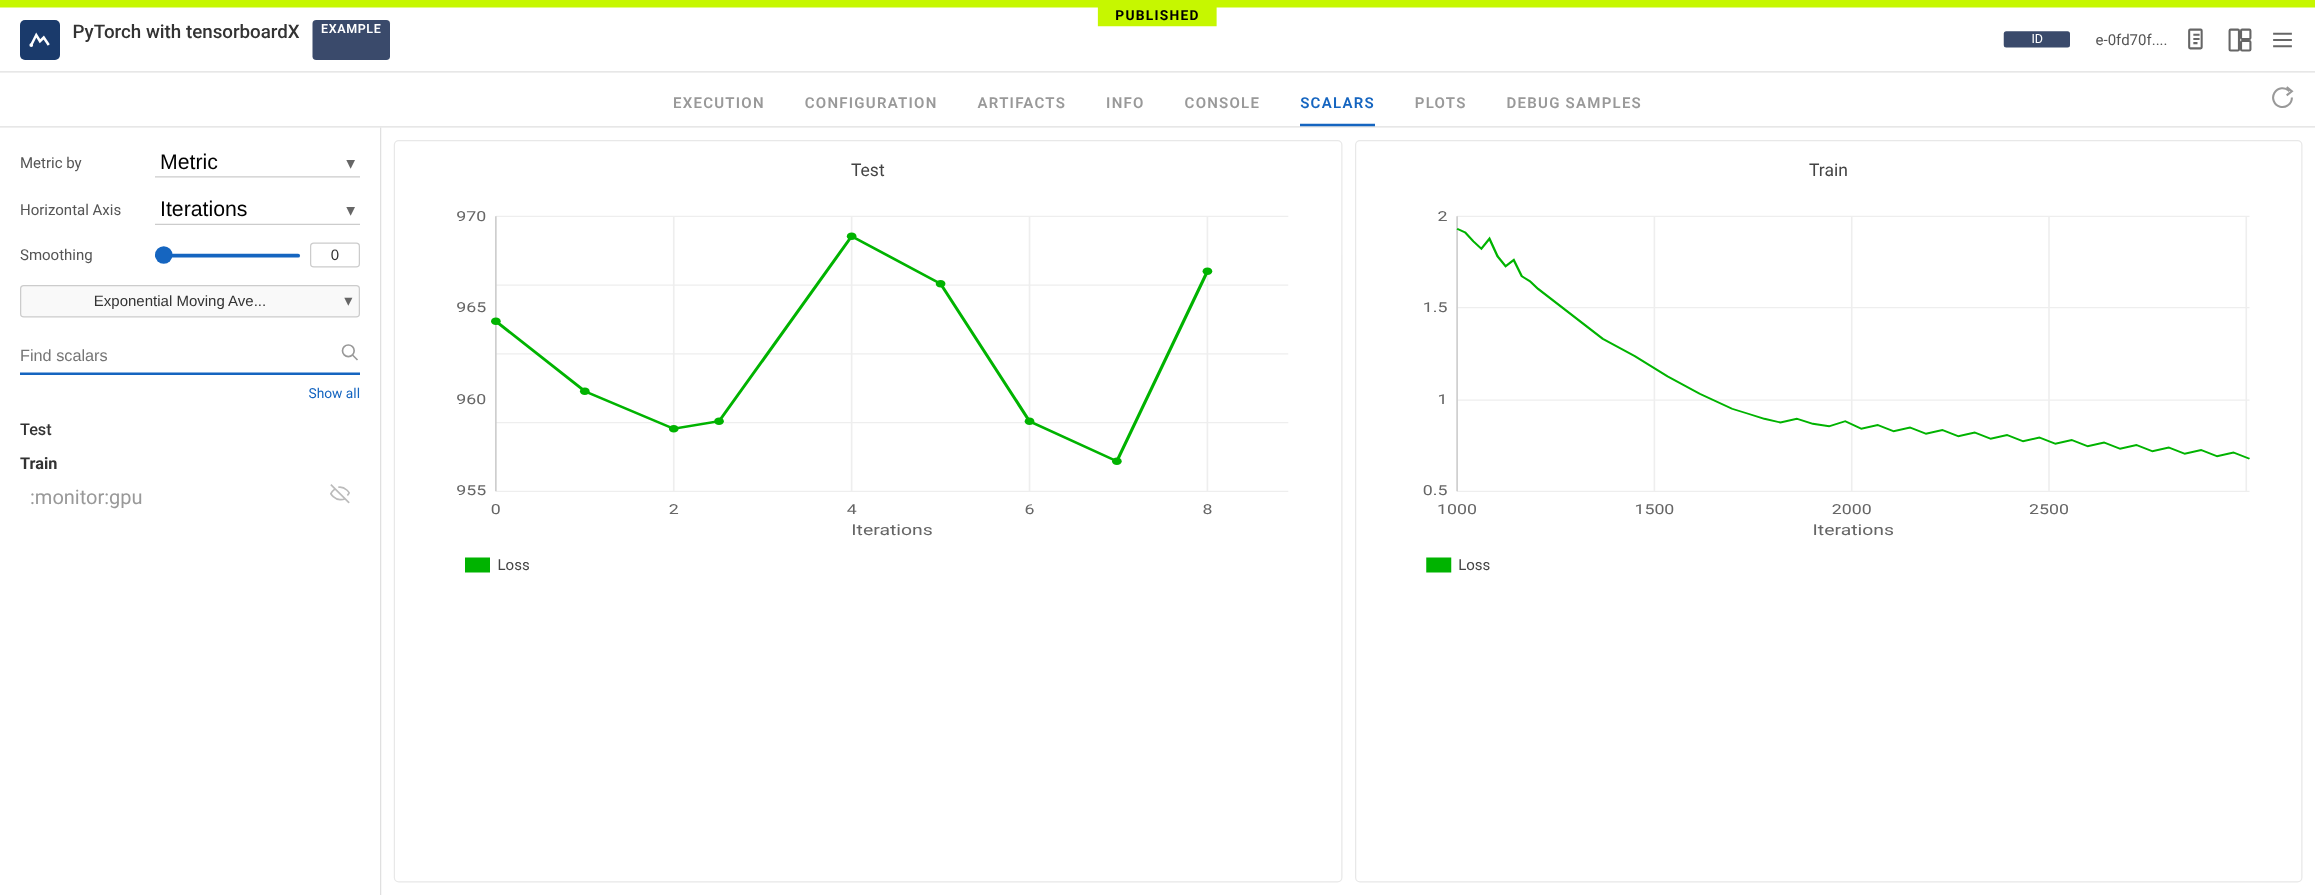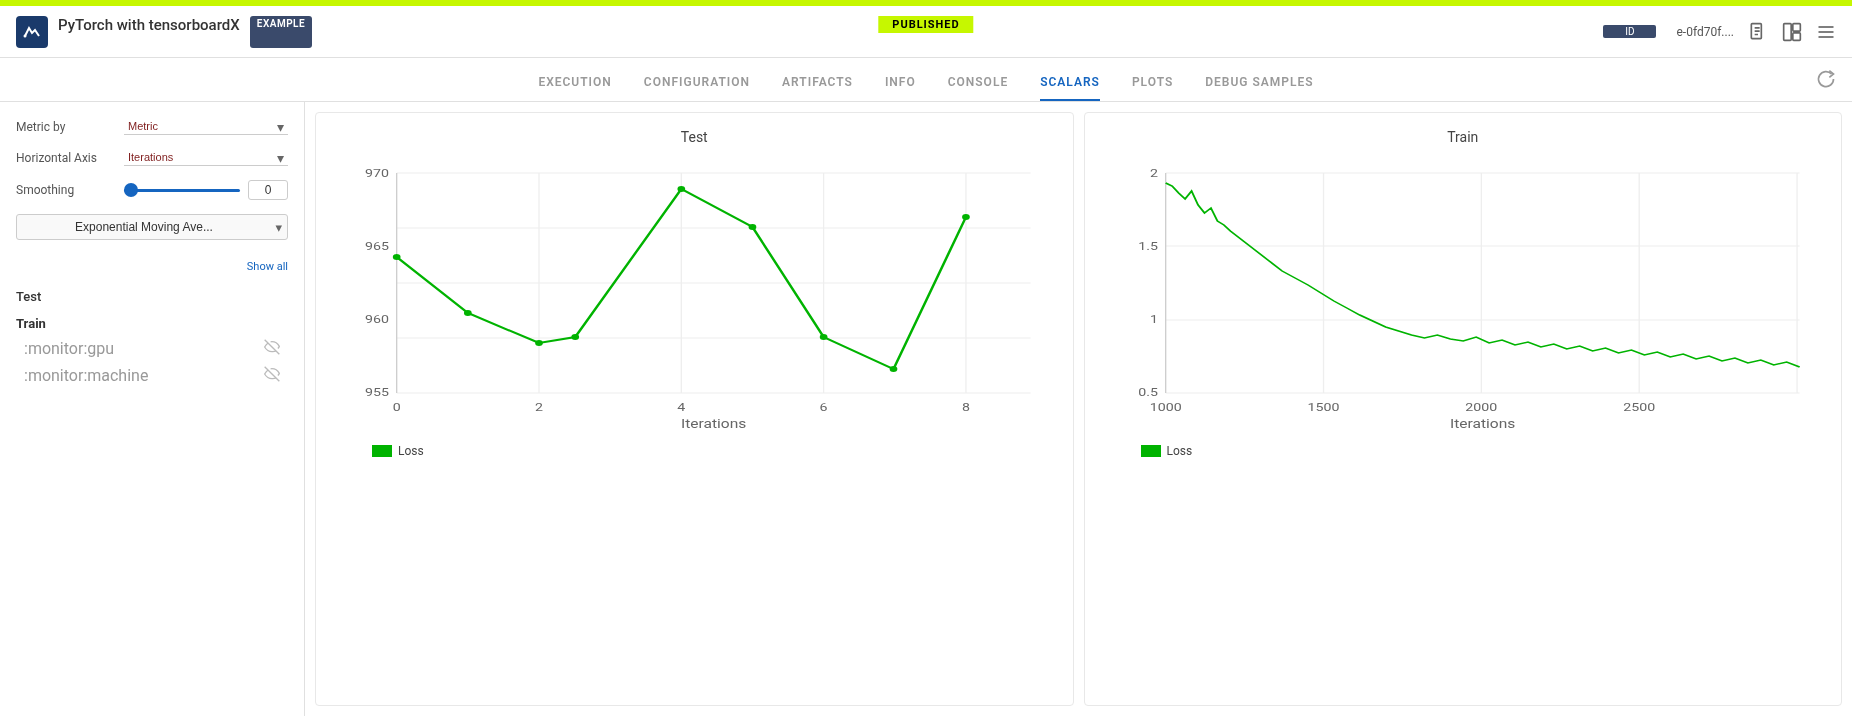--- a/index.html
+++ b/index.html
@@ -8,21 +8,21 @@
     .top-bar {
       height: 6px;
       background: #c6f700;
       position: relative;
       display: flex;
       justify-content: center;
       align-items: flex-end;
     }
     .published-badge {
       position: absolute;
-      top: 16px;
+      top: 4px;
       left: 50%;
       transform: translateX(-50%);
       background: #c6f700;
       color: #000;
       font-size: 11px;
       font-weight: 700;
       padding: 2px 14px;
       letter-spacing: 1px;
       z-index: 10;
     }
@@ -142,22 +142,22 @@
       font-size: 12px;
       color: #555;
       width: 100px;
       flex-shrink: 0;
     }
     .sidebar-select {
       flex: 1;
       border: none;
       border-bottom: 1px solid #ccc;
       background: transparent;
-      font-size: 11px;
-      color: #7f1d1d;
+      font-size: 17px;
+      color: #000000;
       padding: 2px 4px;
       appearance: none;
       cursor: pointer;
       outline: none;
     }
     .select-wrapper {
       flex: 1;
       position: relative;
       display: flex;
       align-items: center;
@@ -439,47 +439,46 @@
     <div class="exp-moving-row">
       <div class="exp-select-wrapper">
         <select class="exp-select">
           <option>Exponential Moving Ave...</option>
           <option>None</option>
         </select>
         <span class="exp-arrow">▾</span>
       </div>
     </div>
 
+    <div class="search-row">
+      <input class="search-input" type="text" placeholder="Find scalars" style="">
+      <span class="search-icon">
+        <svg width="16" height="16" viewBox="0 0 24 24" fill="none" stroke="#999" stroke-width="2">
+          <circle cx="10" cy="10" r="7"></circle>
+          <line x1="15" y1="15" x2="21" y2="21"></line>
+        </svg>
+      </span>
+    </div>
     <span class="show-all-link">Show all</span>
 
     <div class="scalar-group">
       <div class="scalar-group-title">Test</div>
     </div>
     <div class="scalar-group">
       <div class="scalar-group-title bold">Train</div>
       <div class="scalar-sub-item">
         <span>:monitor:gpu</span>
         <span class="hide-icon">
           <svg width="16" height="16" viewBox="0 0 24 24" fill="none" stroke="#bbb" stroke-width="2">
             <path d="M17.94 17.94A10.94 10.94 0 0 1 12 19c-7 0-11-7-11-7a18.1 18.1 0 0 1 5.06-5.94"></path>
             <path d="M9.9 4.24A9 9 0 0 1 12 4c7 0 11 7 11 7a18.1 18.1 0 0 1-2.16 3.19"></path>
             <line x1="1" y1="1" x2="23" y2="23"></line>
           </svg>
         </span>
       </div>
-      <div class="scalar-sub-item">
-        <span>:monitor:machine</span>
-        <span class="hide-icon">
-          <svg width="16" height="16" viewBox="0 0 24 24" fill="none" stroke="#bbb" stroke-width="2">
-            <path d="M17.94 17.94A10.94 10.94 0 0 1 12 19c-7 0-11-7-11-7a18.1 18.1 0 0 1 5.06-5.94"></path>
-            <path d="M9.9 4.24A9 9 0 0 1 12 4c7 0 11 7 11 7a18.1 18.1 0 0 1-2.16 3.19"></path>
-            <line x1="1" y1="1" x2="23" y2="23"></line>
-          </svg>
-        </span>
-      </div>
     </div>
   </div>
 
   <div class="charts-area">
 
     <div class="chart-container">
       <div class="chart-title">Test</div>
       <svg class="chart-svg" viewBox="0 0 560 280" preserveAspectRatio="none">
 
         <line x1="50" y1="20" x2="540" y2="20" stroke="#eee" stroke-width="1"></line>

